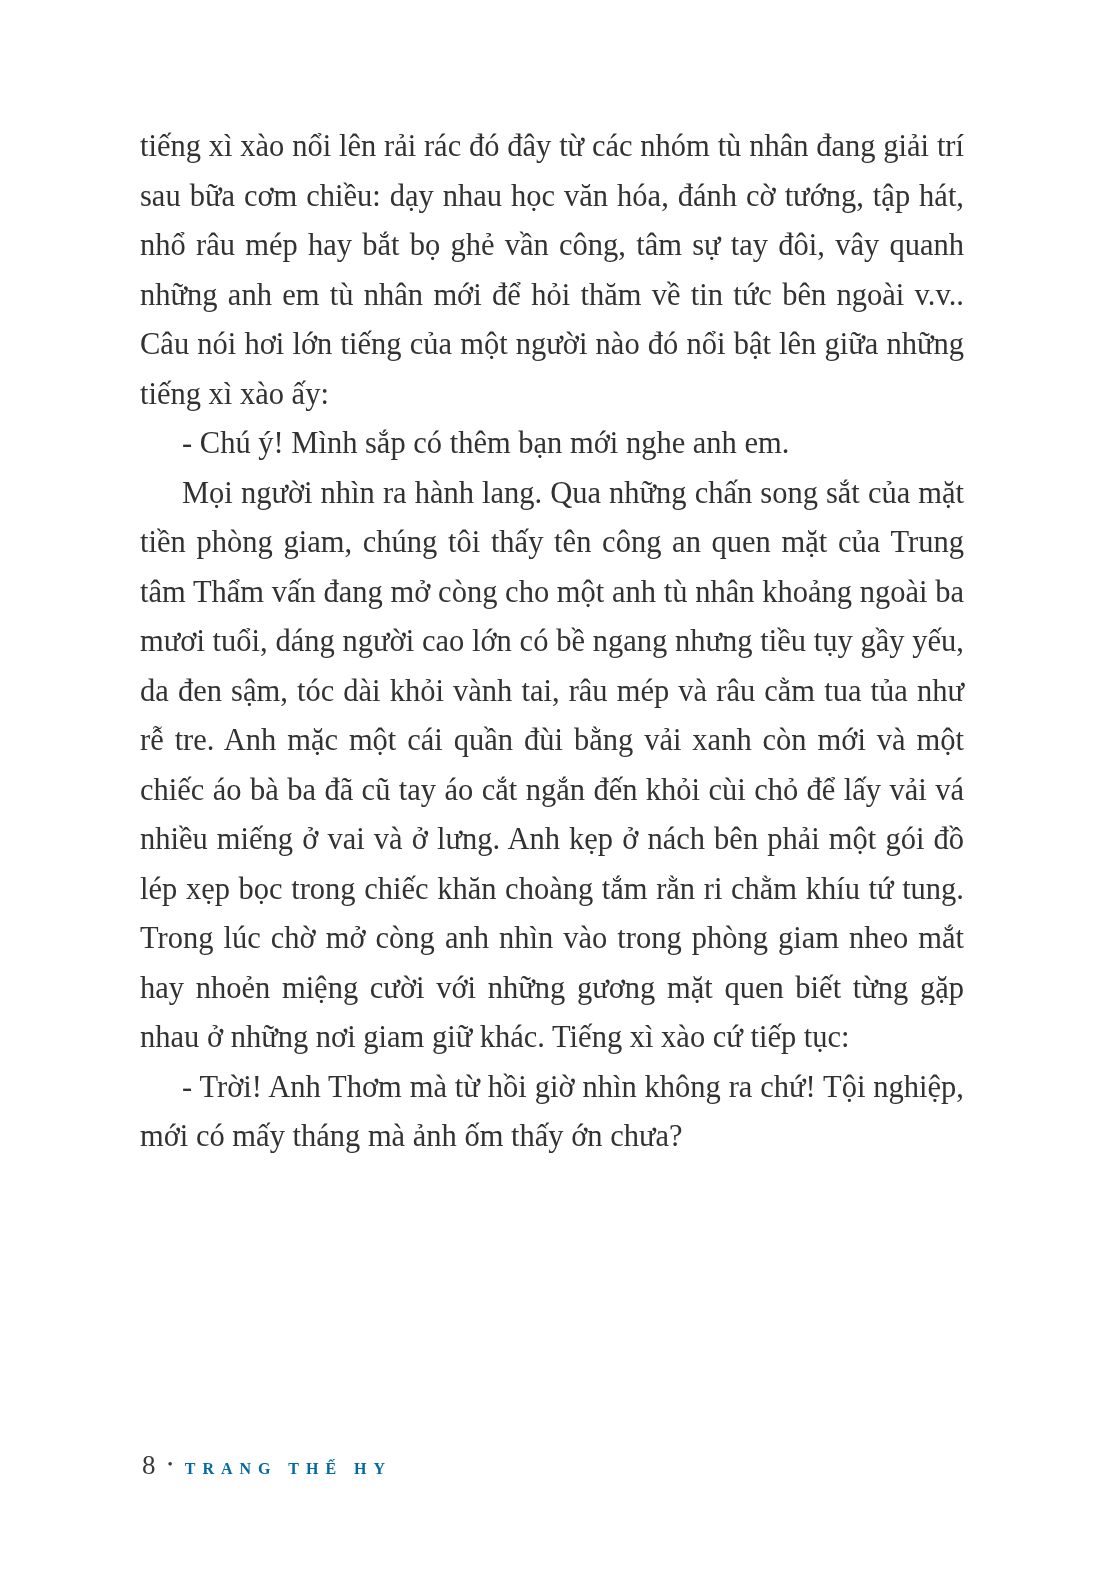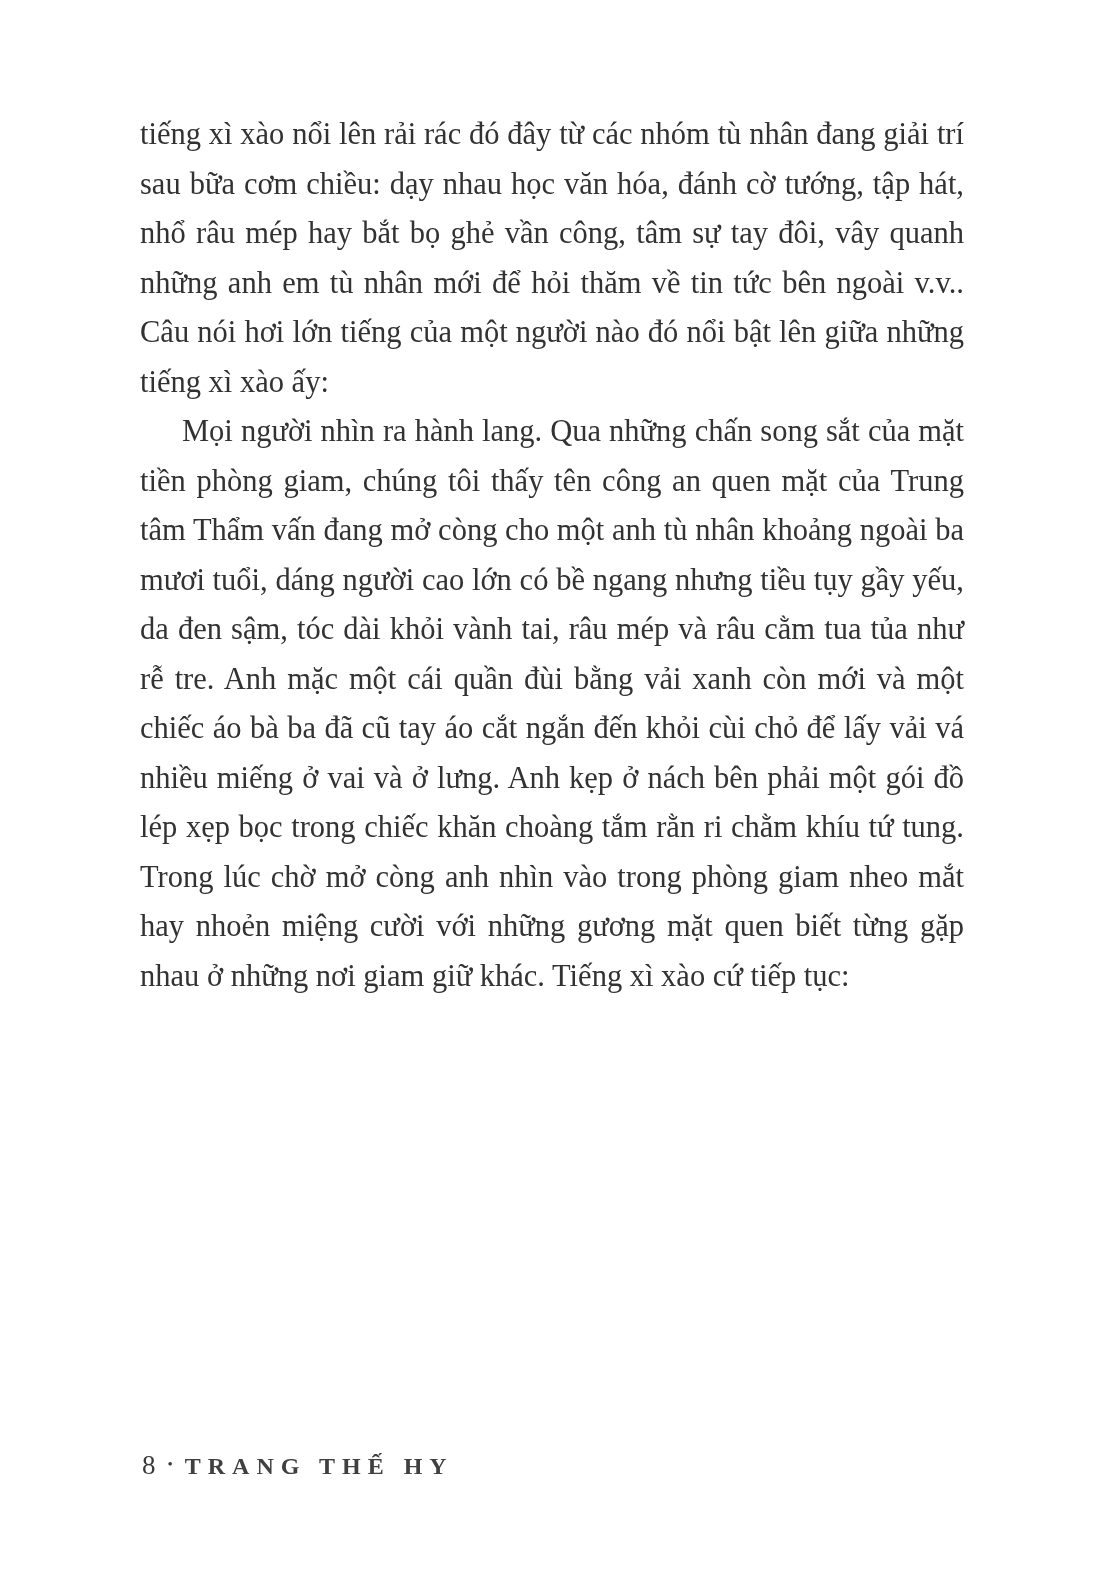--- a/index.html
+++ b/index.html
@@ -15,21 +15,21 @@
     overflow: hidden;
   }
   .page {
     position: absolute;
     inset: 0;
     background: #ffffff;
   }
   .text-block {
     position: absolute;
     left: 140px;
-    top: 110px;
+    top: 122px;
     width: 824px;
     font-size: 30.5px;
     line-height: 49.5px;
     color: #323232;
     text-align: justify;
     text-justify: inter-word;
   }
   .text-block p {
     margin: 0;
     padding: 0;
@@ -52,34 +52,36 @@
     color: #3a3a3a;
   }
   .page-footer .sep {
     font-size: 15px;
     margin: 0 12px;
     position: relative;
     top: -5px;
     color: #3a3a3a;
   }
   .page-footer .author {
-    font-size: 24px;
+    font-size: 16px;
     letter-spacing: 7px;
     font-weight: 600;
-    color: #404040;
+    color: #0369a1;
   }
 </style>
 </head>
 <body>
 
 <div class="page">
 
   <div class="text-block">
     <p class="continuation">tiếng xì xào nổi lên rải rác đó đây từ các nhóm tù nhân đang giải trí sau bữa cơm chiều: dạy nhau học văn hóa, đánh cờ tướng, tập hát, nhổ râu mép hay bắt bọ ghẻ vần công, tâm sự tay đôi, vây quanh những anh em tù nhân mới để hỏi thăm về tin tức bên ngoài v.v.. Câu nói hơi lớn tiếng của một người nào đó nổi bật lên giữa những tiếng xì xào ấy:</p>
+    <p>- Chú ý! Mình sắp có thêm bạn mới nghe anh em.</p>
     <p>Mọi người nhìn ra hành lang. Qua những chấn song sắt của mặt tiền phòng giam, chúng tôi thấy tên công an quen mặt của Trung tâm Thẩm vấn đang mở còng cho một anh tù nhân khoảng ngoài ba mươi tuổi, dáng người cao lớn có bề ngang nhưng tiều tụy gầy yếu, da đen sậm, tóc dài khỏi vành tai, râu mép và râu cằm tua tủa như rễ tre. Anh mặc một cái quần đùi bằng vải xanh còn mới và một chiếc áo bà ba đã cũ tay áo cắt ngắn đến khỏi cùi chỏ để lấy vải vá nhiều miếng ở vai và ở lưng. Anh kẹp ở nách bên phải một gói đồ lép xẹp bọc trong chiếc khăn choàng tắm rằn ri chằm khíu tứ tung. Trong lúc chờ mở còng anh nhìn vào trong phòng giam nheo mắt hay nhoẻn miệng cười với những gương mặt quen biết từng gặp nhau ở những nơi giam giữ khác. Tiếng xì xào cứ tiếp tục:</p>
+    <p>- Trời! Anh Thơm mà từ hồi giờ nhìn không ra chứ! Tội nghiệp, mới có mấy tháng mà ảnh ốm thấy ớn chưa?</p>
   </div>
 
   <div class="page-footer">
     <span class="num">8</span>
     <span class="sep">•</span>
     <span class="author">TRANG THẾ HY</span>
   </div>
 
 </div>
 

